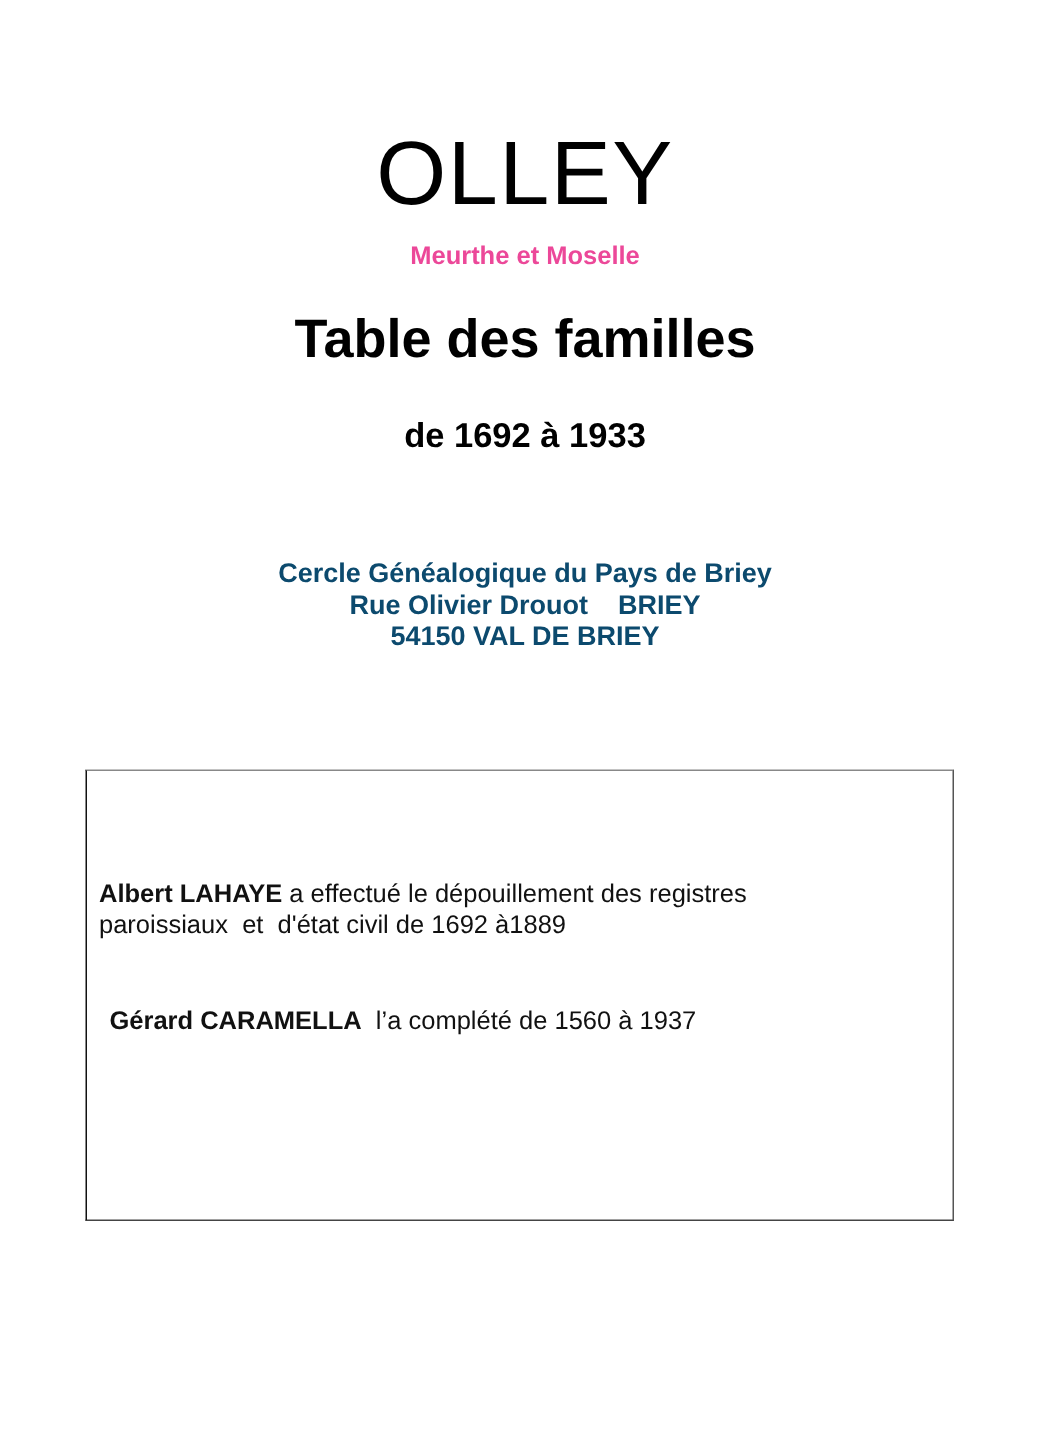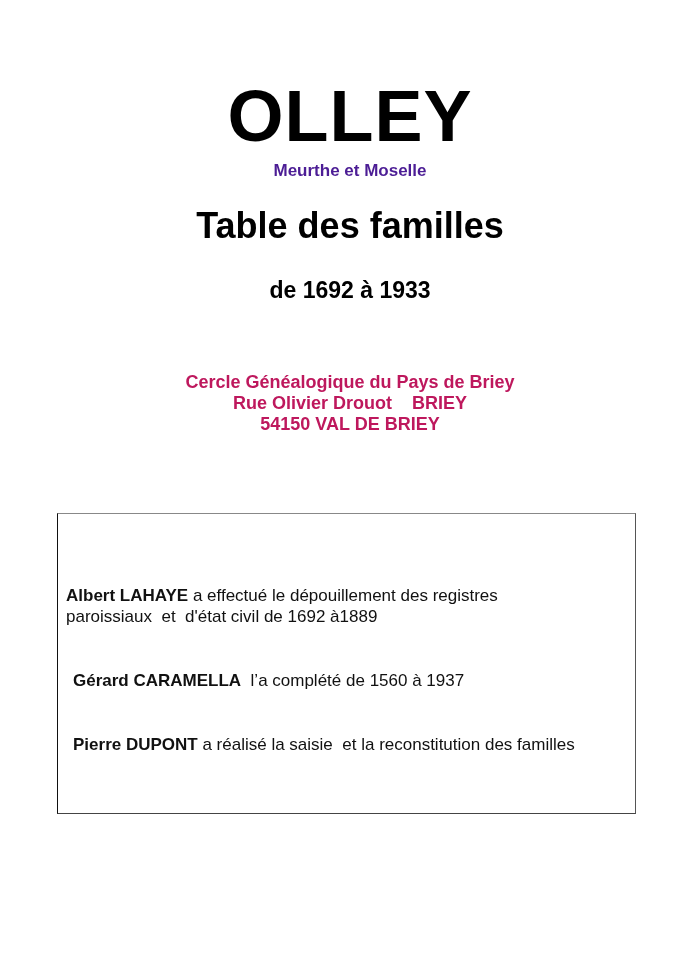--- a/index.html
+++ b/index.html
@@ -1,23 +1,23 @@
 <!DOCTYPE html>
 <html><head>
   <meta charset="utf-8">
   <style>
     html, body { margin: 0; padding: 0; background: #ffffff; }
     body { width: 700px; height: 970px; position: relative; overflow: hidden;
            font-family: "Liberation Sans", sans-serif; color: #000; }
     .center { position: absolute; left: 0; width: 700px; text-align: center; }
-    .title { top: 68px; font-size: 72px; font-weight: bold; line-height: 96px; letter-spacing: 1px; }
-    .subtitle { top: 161px; font-size: 17px; font-weight: bold; line-height: 20px; color: #4c1d95; }
+    .title { top: 68px; font-size: 60px; font-weight: normal; line-height: 96px; letter-spacing: 1px; }
+    .subtitle { top: 161px; font-size: 17px; font-weight: bold; line-height: 20px; color: #ec4899; }
     .heading { top: 204px; font-size: 36px; font-weight: bold; line-height: 44px; }
     .subheading { top: 252px; font-size: 23px; font-weight: bold; line-height: 28px; margin-top: 24px; }
-    .org { top: 372px; font-size: 18px; font-weight: bold; line-height: 21px; color: #be185d; }
+    .org { top: 372px; font-size: 18px; font-weight: bold; line-height: 21px; color: #0c4a6e; }
     .org div { white-space: pre; }
     .box { position: absolute; left: 57px; top: 513px; width: 579px; height: 301px;
            border-top: 1px solid #888; border-left: 1.5px solid #111;
            border-right: 1.5px solid #555; border-bottom: 1.5px solid #444; box-sizing: border-box; padding-left: 12px; }
     .credit { position: absolute; font-size: 17px; line-height: 21px; color: #111; white-space: pre; }
     .credit b { font-weight: bold; }
     .c1 { left: 8px; top: 71px; }
     .c2 { left: 15px; top: 156px; }
     .c3 { left: 15px; top: 220px; }
   </style>
@@ -31,14 +31,13 @@
 
 <div class="center org">
   <div>Cercle Généalogique du Pays de Briey</div>
   <div>Rue Olivier Drouot    BRIEY</div>
   <div>54150 VAL DE BRIEY</div>
 </div>
 
 <div class="box">
   <div class="credit c1"><b>Albert LAHAYE</b><span> a effectué le dépouillement des registres</span><br><span>paroissiaux  et  d'état civil de 1692 à1889</span></div>
   <div class="credit c2"><b>Gérard CARAMELLA</b><span>  l’a complété de 1560 à 1937</span></div>
-  <div class="credit c3"><b>Pierre DUPONT</b><span> a réalisé la saisie  et la reconstitution des familles</span></div>
 </div>
 
 </body></html>

